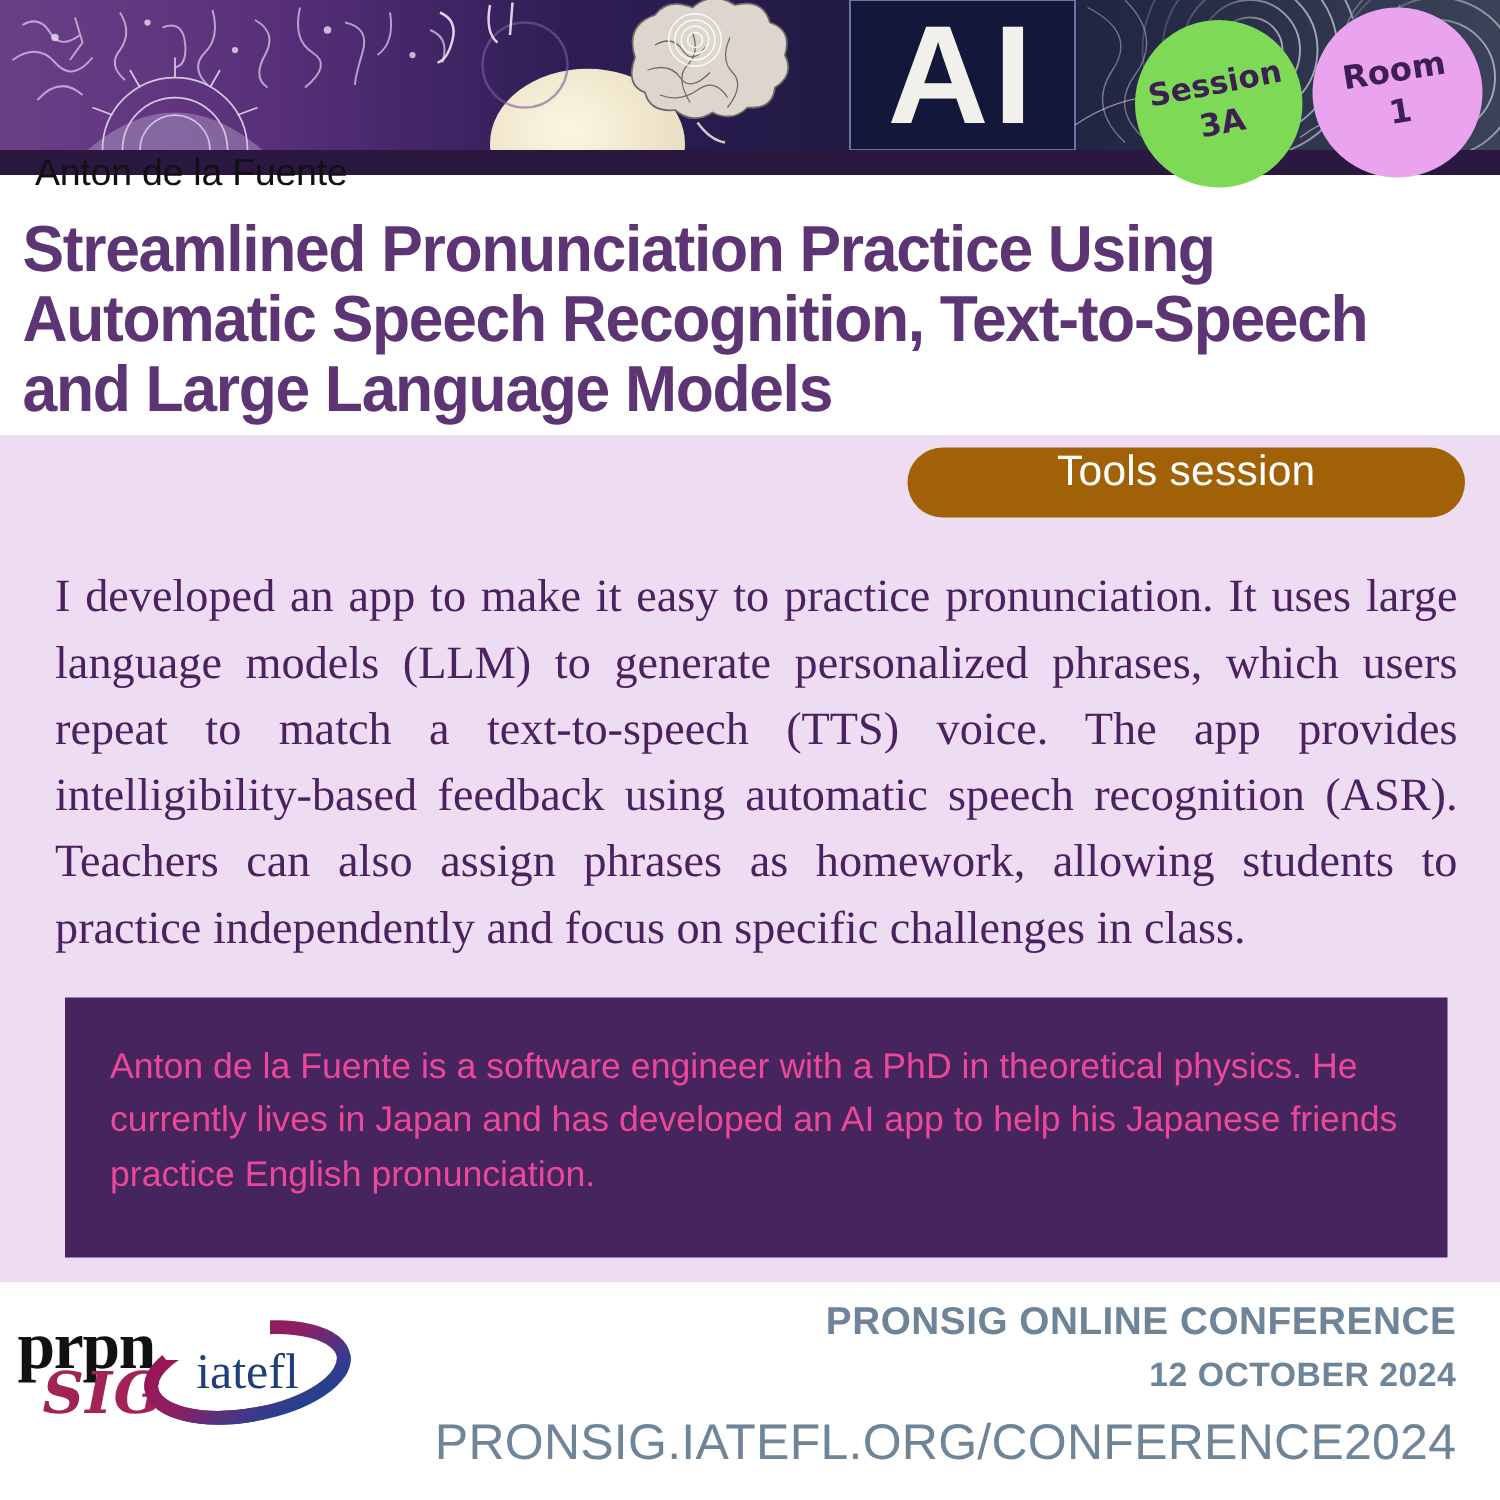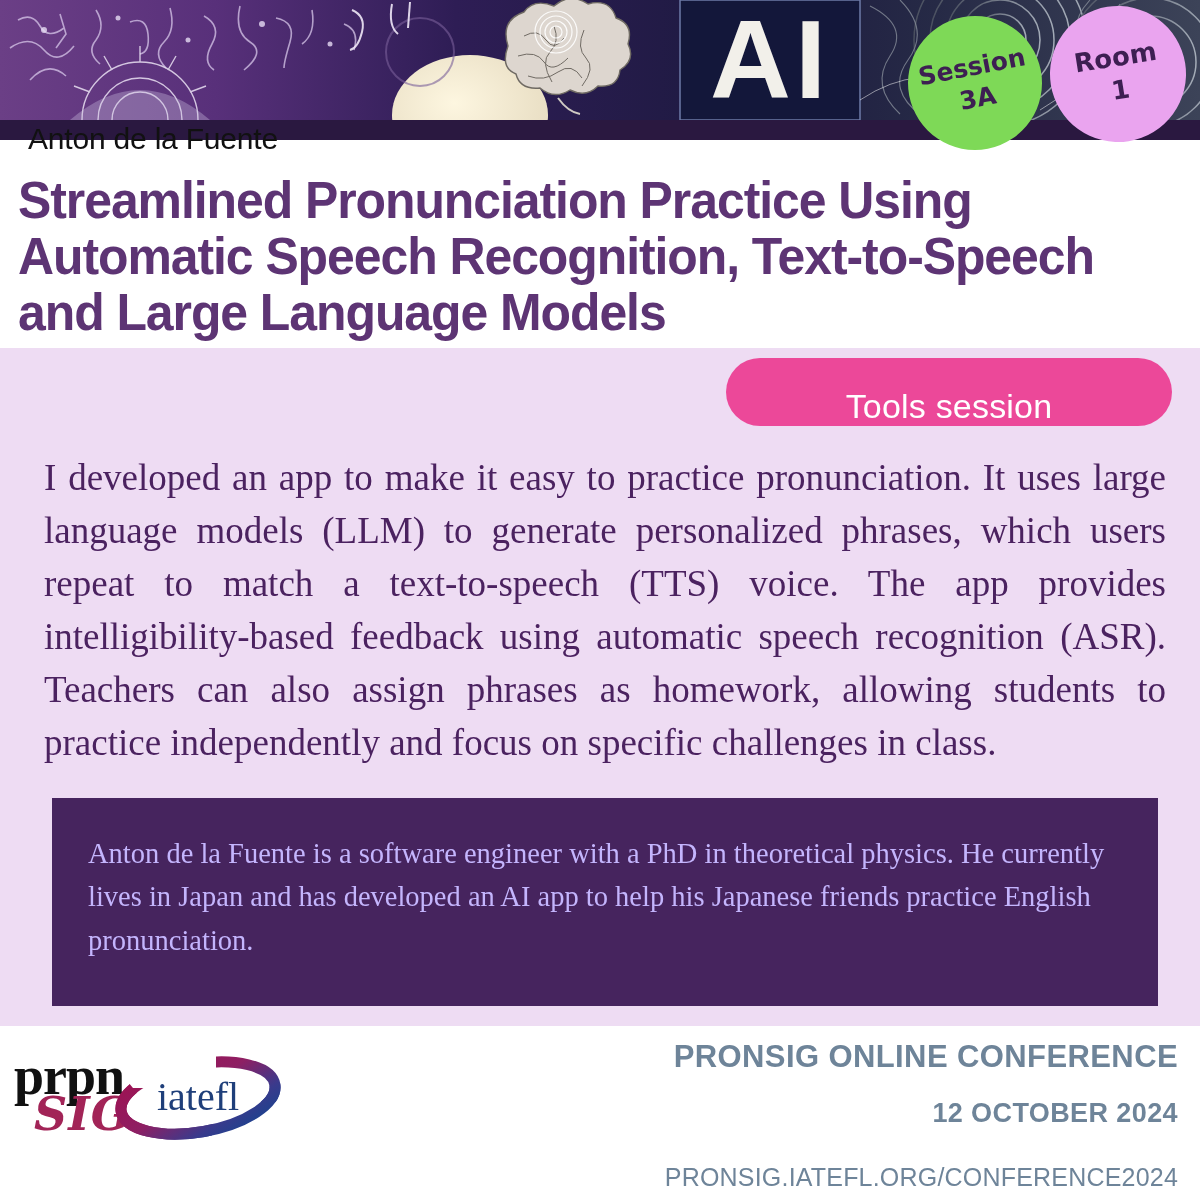--- a/index.html
+++ b/index.html
@@ -95,25 +95,25 @@
     position: absolute;
     left: 0; top: 348px;
     width: 1200px; height: 678px;
     background: #eedcf3;
   }
 
   
   .session-type-pill {
     position: absolute;
     right: 28px; top: 10px;
-    width: 446px; height: 68px;
-    background: #ec4899;
+    width: 446px; height: 56px;
+    background: #a16207;
     border-radius: 34px;
     display: flex;
-    align-items: flex-end;
+    align-items: flex-start;
     justify-content: center;
     color: #ffffff;
     font-size: 34px;
     font-weight: 400;
     letter-spacing: 0.2px;
   }
 
   
   .abstract {
     position: absolute;
@@ -130,62 +130,62 @@
   
   .bio-box {
     position: absolute;
     left: 52px; top: 450px;
     width: 1106px; height: 208px;
     background: #46245e;
     box-sizing: border-box;
     padding: 34px 36px 0 36px;
   }
   .bio-text {
-    font-family: Liberation Serif, serif;
+    font-family: Liberation Sans, sans-serif;
     font-size: 28.5px;
     line-height: 1.52;
-    color: #c4b5fd;
+    color: #ec4899;
   }
 
   
   .footer {
     position: absolute;
     left: 0; top: 1026px;
     width: 1200px; height: 214px;
     background: #ffffff;
   }
   .logo-block {
     position: absolute;
     left: 8px; top: 20px;
     width: 300px; height: 120px;
   }
   .footer-text {
     position: absolute;
-    right: 22px; top: 12px;
+    right: 35px; top: 12px;
     text-align: right;
     color: #6e8499;
   }
   .foot-l1 {
     font-size: 31px;
     font-weight: 700;
     letter-spacing: 0.4px;
     line-height: 1.2;
   }
   .foot-l2 {
     font-size: 27px;
     font-weight: 700;
     letter-spacing: 0.4px;
-    margin-top: 22px;
+    margin-top: 9px;
     line-height: 1.2;
   }
   .foot-l3 {
-    font-size: 25px;
+    font-size: 40px;
     font-weight: 400;
     letter-spacing: 0.2px;
-    margin-top: 32px;
+    margin-top: 13px;
     line-height: 1.2;
   }
 </style>
 </head>
 <body>
 
 <div class="poster">
 
   <div class="banner">
     <svg width="1200" height="120" viewBox="0 0 1200 120" aria-hidden="true">

